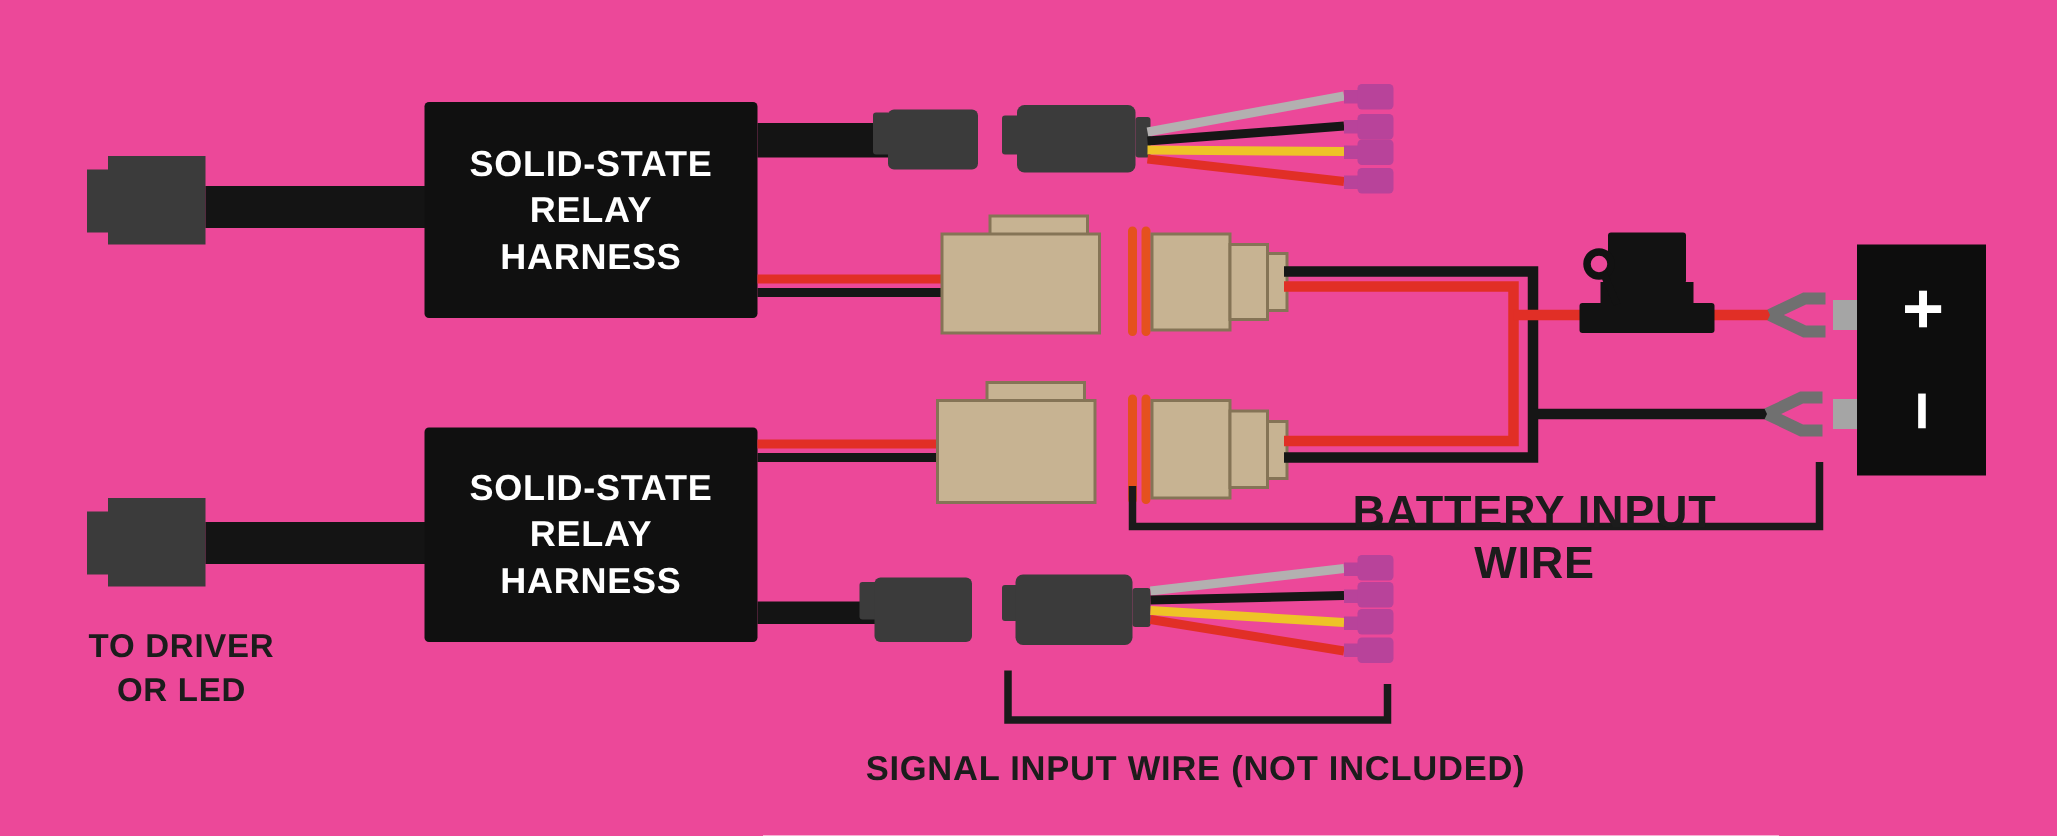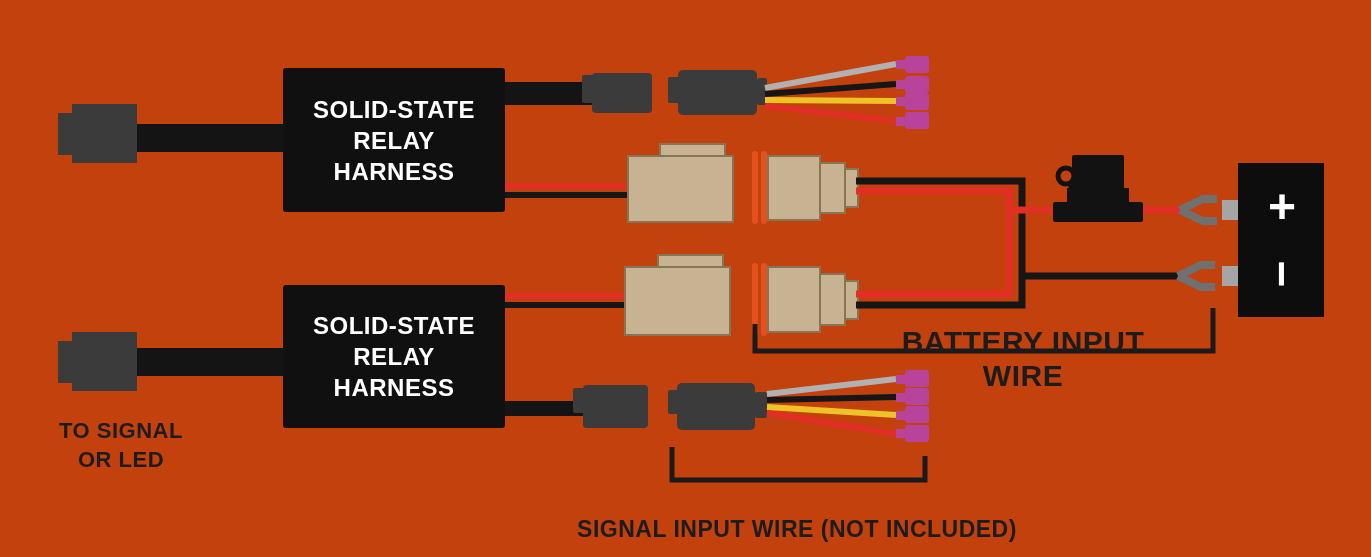--- a/index.html
+++ b/index.html
@@ -1,19 +1,19 @@
 <!DOCTYPE html>
 <html><head>
 <meta charset="utf-8">
 <style>
   html,body{margin:0;padding:0;background:#ffffff;}
   #stage{
     position:relative;
     width:1371px;height:557px;
-    background:#c2410c;
+    background:#ec4899;
     font-family:"Liberation Sans", sans-serif;
     overflow:hidden;
   }
   #wires-svg{position:absolute;left:0;top:0;}
   .lbl{
     position:absolute;
     font-weight:bold;
     color:#1c1c1c;
     text-align:center;
     white-space:pre-line;
@@ -152,23 +152,23 @@
     <path d="M672,447 V480 H925 V456" fill="none" stroke="#1a1a1a" stroke-width="5"></path>
   </svg>
 
   <div class="relay-label" style="left:283px;top:94px;">SOLID-STATE
 RELAY
 HARNESS</div>
   <div class="relay-label" style="left:283px;top:310px;">SOLID-STATE
 RELAY
 HARNESS</div>
 
-  <div class="lbl" style="left:38px;top:416px;width:166px;font-size:22px;line-height:29px;">TO SIGNAL
+  <div class="lbl" style="left:38px;top:416px;width:166px;font-size:22px;line-height:29px;">TO DRIVER
 OR LED</div>
 
   <div class="lbl" style="left:863px;top:325px;width:320px;font-size:30px;">BATTERY INPUT WIRE</div>
 
-  <div class="lbl" style="left:577px;top:499px;width:440px;font-size:23px;margin-top:17px;">SIGNAL INPUT WIRE (NOT INCLUDED)</div>
+  <div class="lbl" style="left:577px;top:499px;width:440px;font-size:23px;">SIGNAL INPUT WIRE (NOT INCLUDED)</div>
 
   <div class="batt-sign" style="left:1254px;top:183px;font-size:48px;line-height:48px;">+</div>
   <div class="batt-sign" style="left:1254px;top:250px;font-size:46px;line-height:48px;transform:rotate(90deg);">−</div>
 
 </div>
 
 </body></html>

